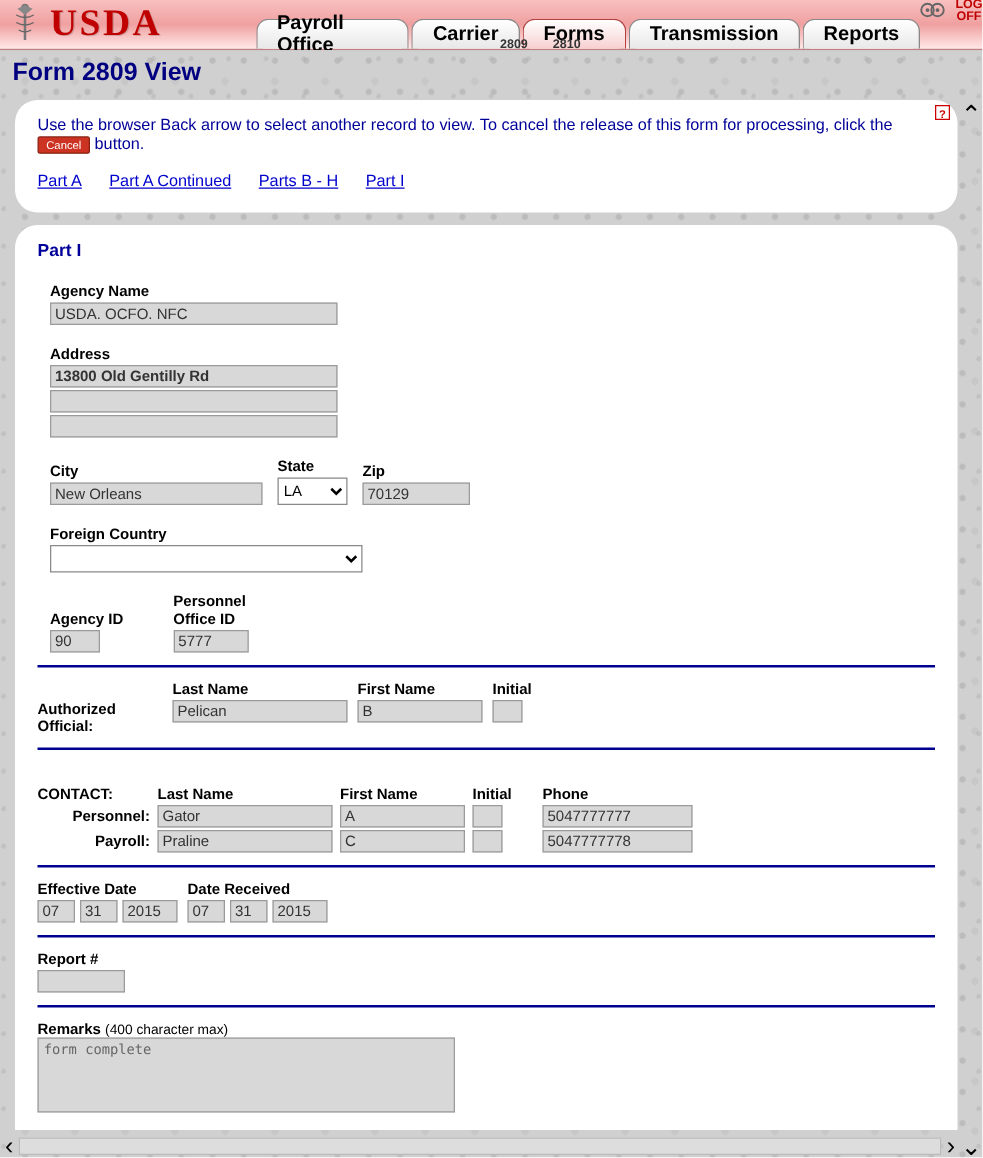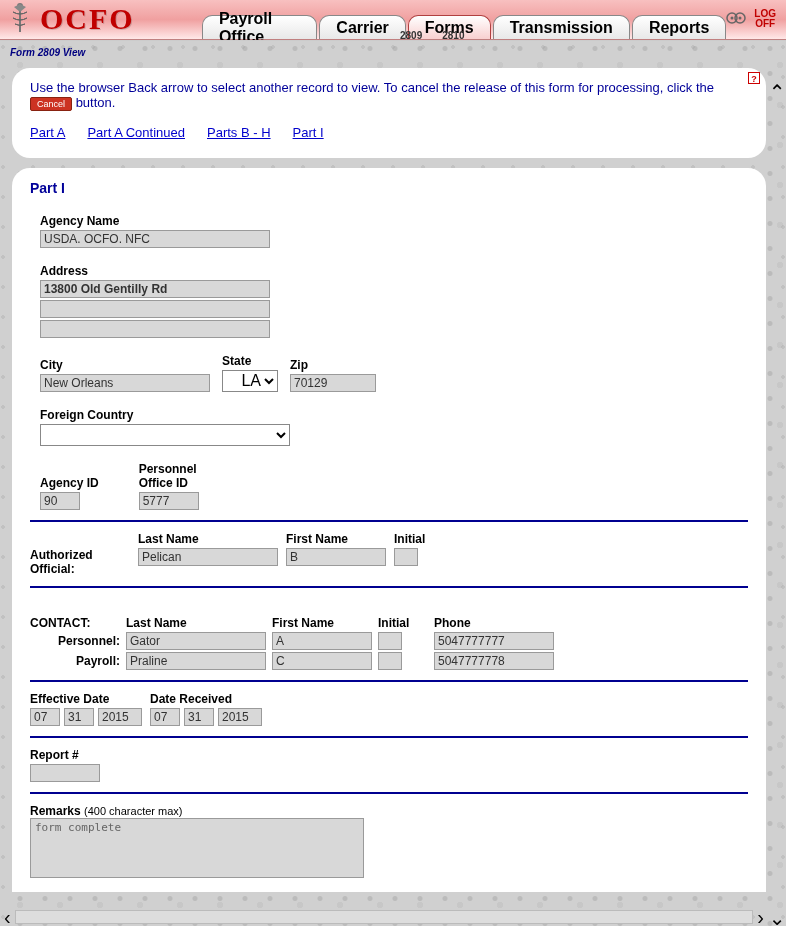--- a/index.html
+++ b/index.html
@@ -73,23 +73,21 @@
     display: flex;
     gap: 20px;
     font-size: 10px;
     font-weight: bold;
     color: #333;
   }
   .subtab { cursor: pointer; }
   .right-controls {
     margin-left: auto;
     display: flex;
-    align-items: center;
     gap: 8px;
-    padding-right: 10px;
     height: 40px;
   }
   .gear-icon { color:#666; font-size:18px; cursor:pointer; }
   .logoff {
     color: #c00000;
     font-weight: bold;
     font-size: 10px;
     line-height: 10px;
     cursor: pointer;
     text-align:center;
@@ -104,23 +102,22 @@
   }
   .viewport {
     position: relative;
     height: 886px;
     overflow: hidden;
     border-top:1px solid #ccc;
   }
   .page-title {
     color: #000080;
     font-weight: bold;
-    font-size: 10px;
+    font-size: 20px;
     padding: 6px 10px;
-    font-style: italic;
   }
   .scroll-area {
     margin: 0 16px 0 4px;
     height: 828px;
     overflow: hidden;
     position: relative;
   }
   .vscroll {
     position: absolute;
     right: 2px;
@@ -208,22 +205,21 @@
     padding:0 3px;
     font-size:12px;
     color:#333;
     display:flex;
     align-items:center;
   }
   .sel {
     background:#fff;
     border:1px solid #888;
     height:22px;
-    font-size:16px;
-    text-align:right;
+    font-size:12px;
   }
   .divider {
     height:2px;
     background:#000090;
     margin:10px 0;
   }
   .row { display:flex; align-items:flex-end; gap:12px; }
   .col { display:flex; flex-direction:column; gap:2px; }
   .remarks {
     width: 334px;
@@ -251,21 +247,21 @@
     <div class="caduceus">
       <svg width="24" height="34" viewBox="0 0 24 34">
         <circle cx="12" cy="4" r="3" fill="#777"></circle>
         <rect x="11" y="6" width="2" height="24" fill="#777"></rect>
         <path d="M6 5 L12 2 L18 5 L12 10 Z" fill="#888"></path>
         <path d="M5 10 q7 4 14 0 q-7 4 -14 0" stroke="#666" fill="none" stroke-width="1"></path>
         <path d="M5 16 q7 4 14 0 q-7 4 -14 0" stroke="#666" fill="none" stroke-width="1"></path>
         <path d="M7 22 q5 3 10 0 q-5 3 -10 0" stroke="#666" fill="none" stroke-width="1"></path>
       </svg>
     </div>
-    <span class="logo-text">OCFO</span>
+    <span class="logo-text">USDA</span>
   </div>
   <div class="tabs">
     <div class="tab">Payroll Office</div>
     <div class="tab">Carrier</div>
     <div class="tab active">Forms</div>
     <div class="tab">Transmission</div>
     <div class="tab">Reports</div>
   </div>
   <div class="subtabs">
     <span class="subtab">2809</span>

